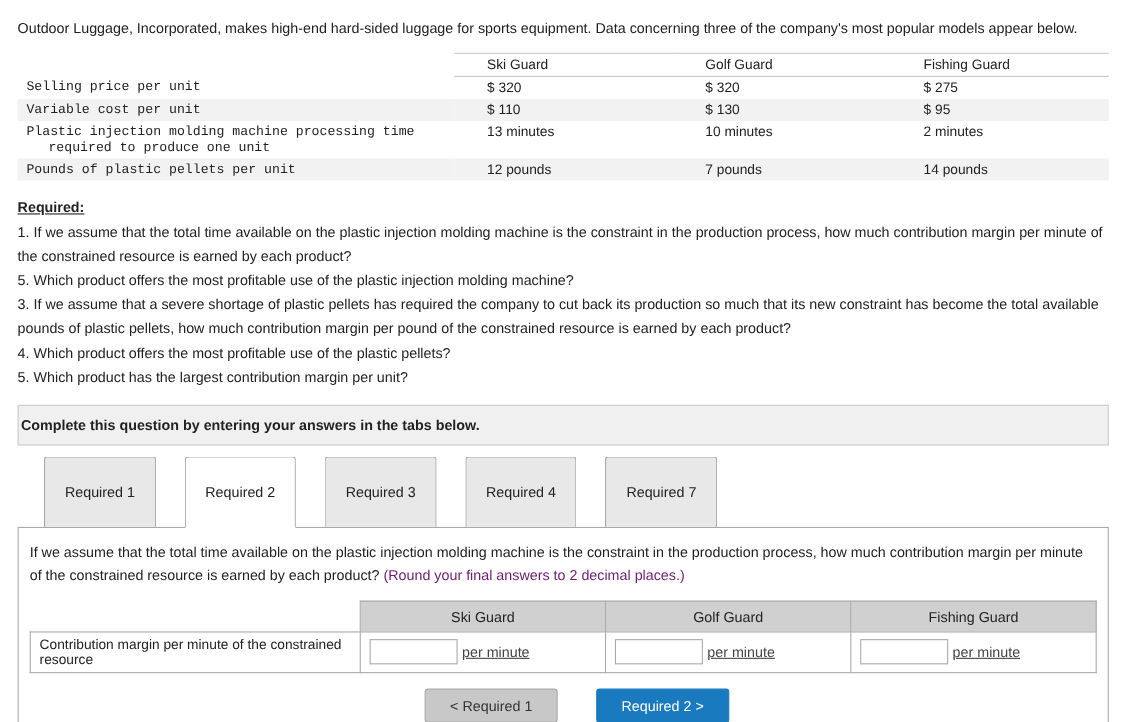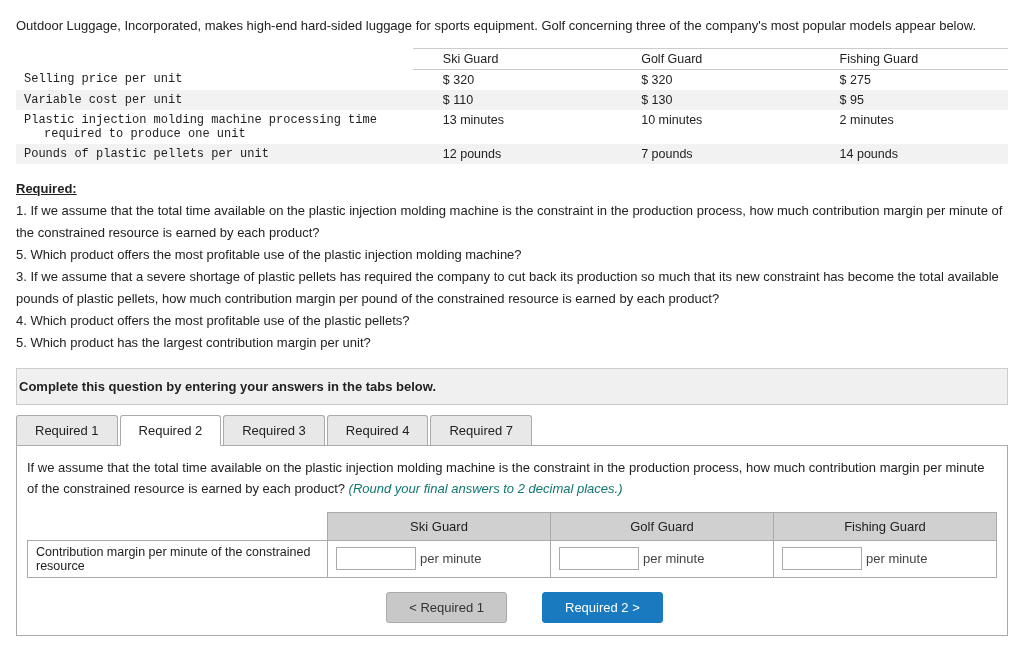--- a/index.html
+++ b/index.html
@@ -61,50 +61,50 @@
       margin-bottom: 10px;
       font-size: 13px;
       font-weight: bold;
     }
     .tabs-container {
       display: flex;
       border-bottom: 1px solid #aaa;
       margin-bottom: 0;
     }
     .tab {
-      padding: 7px 18px;
+      padding: 24px 18px;
       border: 1px solid #aaa;
       border-bottom: none;
       background: #e8e8e8;
       cursor: pointer;
       font-size: 13px;
       margin-right: 2px;
       border-radius: 3px 3px 0 0;
+      margin-left: 24px;
     }
     .tab.active {
       background: #fff;
       border-bottom: 1px solid #fff;
       margin-bottom: -1px;
       font-weight: normal;
     }
     .tab-content {
       border: 1px solid #aaa;
       border-top: none;
       padding: 12px 10px;
       background: #fff;
       margin-bottom: 14px;
     }
     .tab-question {
       font-size: 13px;
       line-height: 1.6;
       margin-bottom: 12px;
     }
     .orange-text {
-      color: #0f766e;
-      font-style: italic;
+      color: #701a75;
     }
     .answer-table {
       width: 100%;
       border-collapse: collapse;
       margin-bottom: 14px;
       font-size: 13px;
     }
     .answer-table th {
       background: #d0d0d0;
       border: 1px solid #aaa;
@@ -128,20 +128,21 @@
     }
     .input-with-unit input {
       width: 80px;
       border: 1px solid #aaa;
       padding: 3px 5px;
       font-size: 13px;
     }
     .unit-text {
       font-size: 13px;
       color: #444;
+      text-decoration: underline;
     }
     .nav-buttons {
       display: flex;
       gap: 10px;
       justify-content: center;
       margin-top: 6px;
     }
     .nav-btn {
       padding: 7px 22px;
       font-size: 13px;
@@ -159,21 +160,21 @@
       color: #fff;
       border-color: #1a7abf;
     }
     .col-header-empty {
       width: 300px;
     }
   </style>
 </head>
 <body>
 
-<p class="intro-text">Outdoor Luggage, Incorporated, makes high-end hard-sided luggage for sports equipment. Golf concerning three of the company's most popular models appear below.</p>
+<p class="intro-text">Outdoor Luggage, Incorporated, makes high-end hard-sided luggage for sports equipment. Data concerning three of the company's most popular models appear below.</p>
 
 <table class="data-table">
   <thead>
     <tr>
       <th class="col-header-empty" style="border:none; background:#fff;"></th>
       <th class="val-col">Ski Guard</th>
       <th class="val-col">Golf Guard</th>
       <th class="val-col">Fishing Guard</th>
     </tr>
   </thead>

